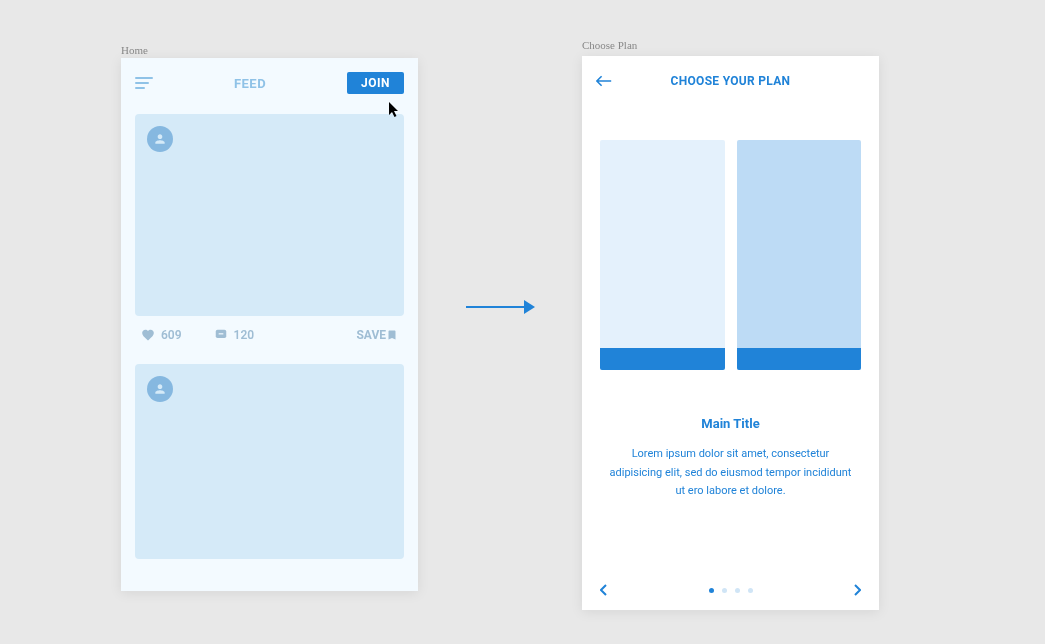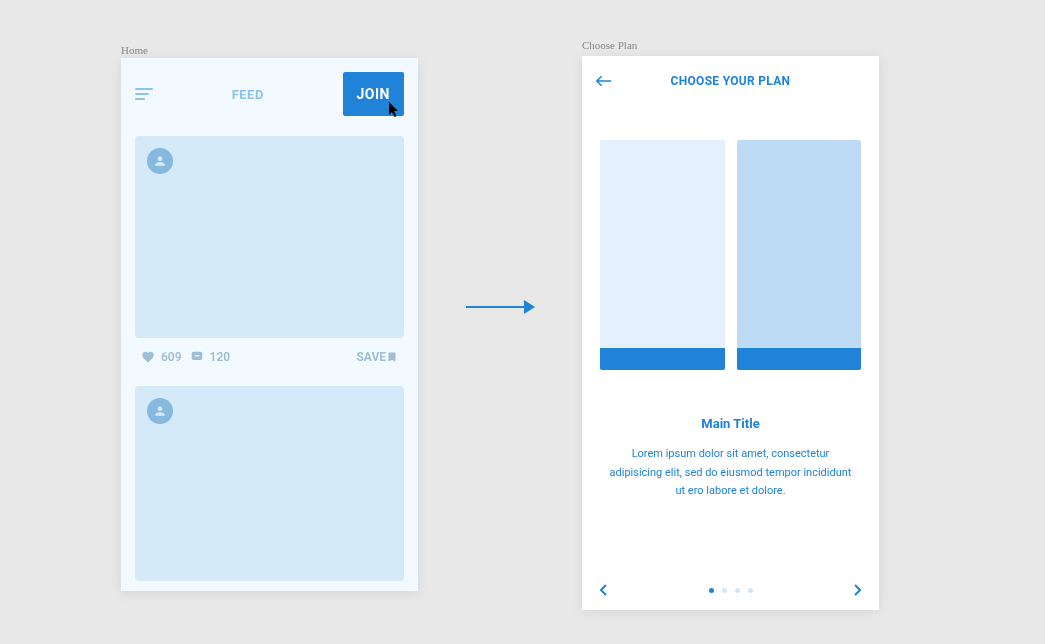--- a/index.html
+++ b/index.html
@@ -14,31 +14,31 @@
     .phone-choose { left: 582px; top: 56px; width: 297px; height: 554px; background: #fff; }
     
     
     .home-header { display: flex; align-items: center; justify-content: space-between; padding: 14px 14px 10px 14px; }
     .menu-icon { width: 18px; display: flex; flex-direction: column; gap: 3px; cursor: pointer; }
     .menu-icon span { height: 2px; background: #8FC2E7; border-radius: 1px; }
     .menu-icon span:nth-child(1) { width: 18px; }
     .menu-icon span:nth-child(2) { width: 14px; }
     .menu-icon span:nth-child(3) { width: 10px; }
     .feed-title { color: #8FC2E7; font-size: 13px; font-weight: 700; letter-spacing: 0.5px; }
-    .join-btn { background: #2083D8; color: #fff; font-size: 14px; font-weight: 700; padding: 14px 14px; border-radius: 2px; cursor: pointer; letter-spacing: 0.5px; }
+    .join-btn { background: #2083D8; color: #fff; font-size: 12px; font-weight: 700; padding: 4px 14px; border-radius: 2px; cursor: pointer; letter-spacing: 0.5px; }
     
     .cursor { position: absolute; left: 268px; top: 44px; pointer-events: none; z-index: 10; }
     
     .feed-card { margin: 10px 14px 0 14px; }
     .card-body { background: #D5EAF8; border-radius: 4px; padding: 12px; height: 202px; position: relative; }
     .card-body-2 { height: 195px; }
     .avatar { width: 26px; height: 26px; background: #86B8E0; border-radius: 50%; display: flex; align-items: center; justify-content: center; }
     .avatar svg { width: 14px; height: 14px; fill: #D5EAF8; }
     .card-actions { display: flex; align-items: center; padding: 12px 6px 12px 6px; color: #9FBDD4; }
-    .action-left { display: flex; align-items: flex-start; gap: 8px; }
+    .action-left { display: flex; align-items: flex-start; gap: 32px; }
     .action-item { display: flex; align-items: center; gap: 6px; font-size: 12px; font-weight: 600; }
     .action-item svg { width: 14px; height: 14px; fill: #9FBDD4; }
     .action-save { margin-left: auto; display: flex; align-items: center; gap: 0; font-size: 12px; font-weight: 700; }
     .action-save svg { width: 12px; height: 14px; fill: #9FBDD4; }
     
     
     .flow-arrow { position: absolute; left: 466px; top: 299px; }
     
     
     .choose-header { display: flex; align-items: center; padding: 18px 14px 8px 14px; position: relative; }

